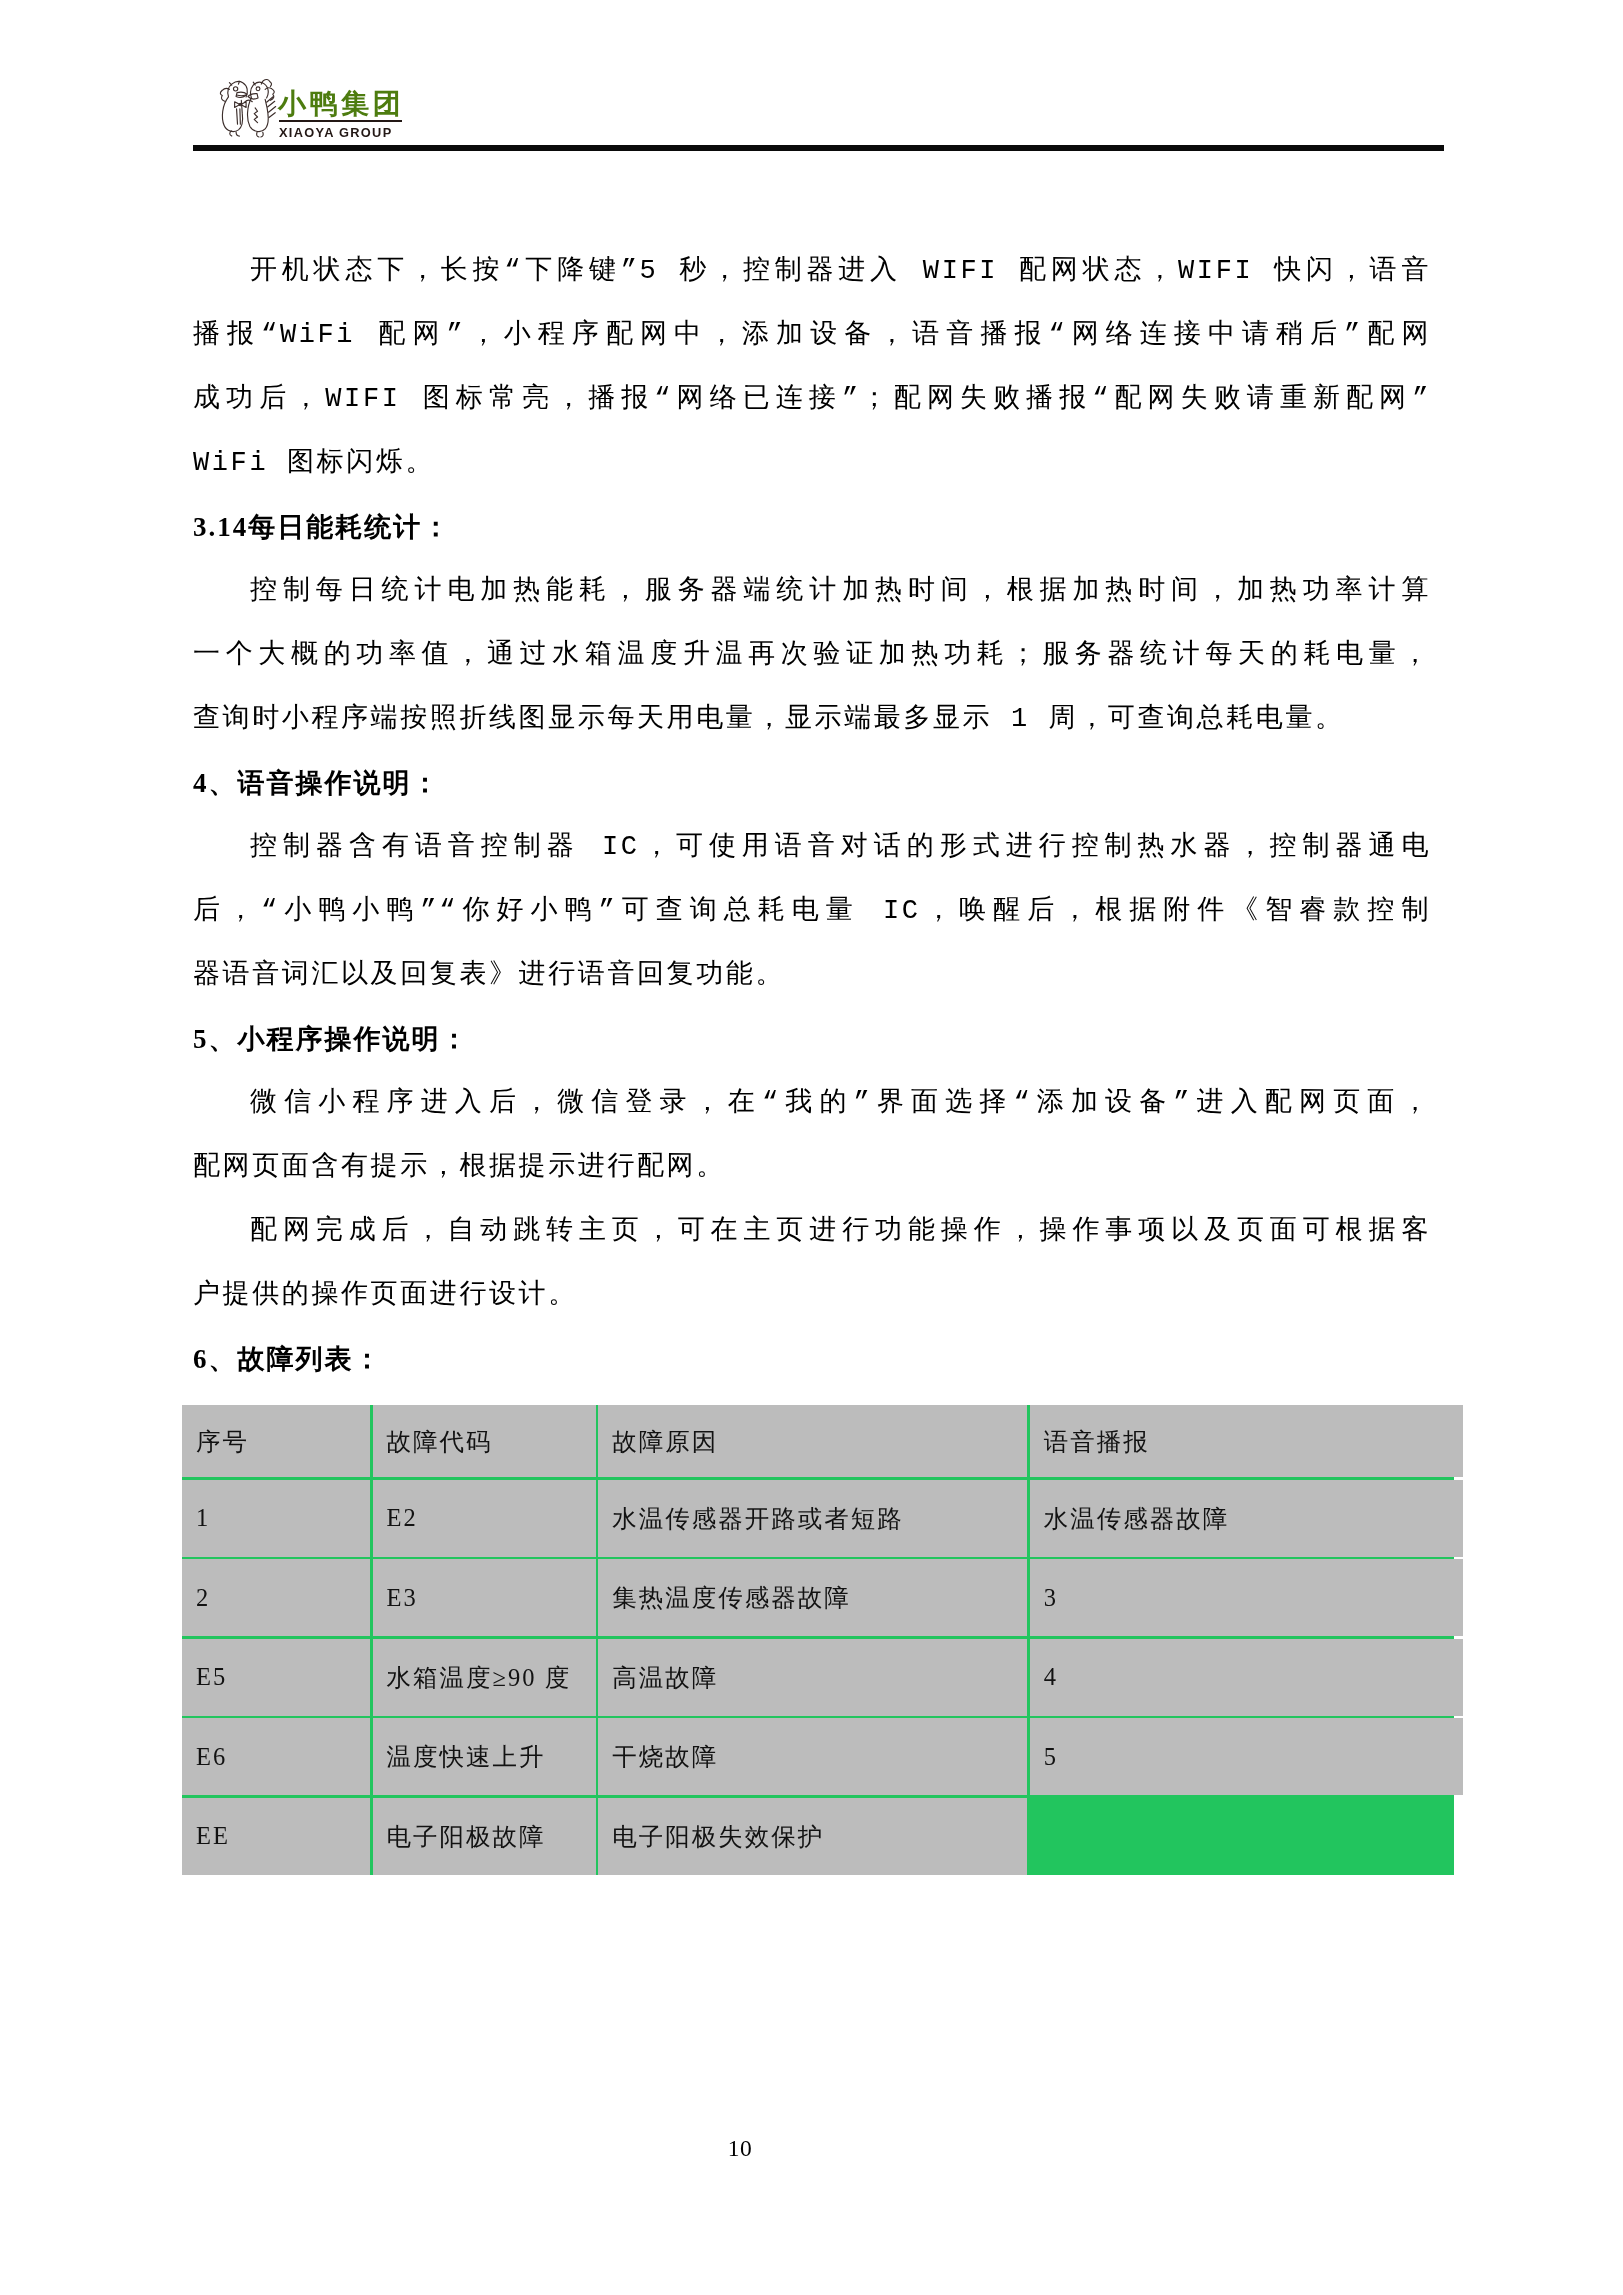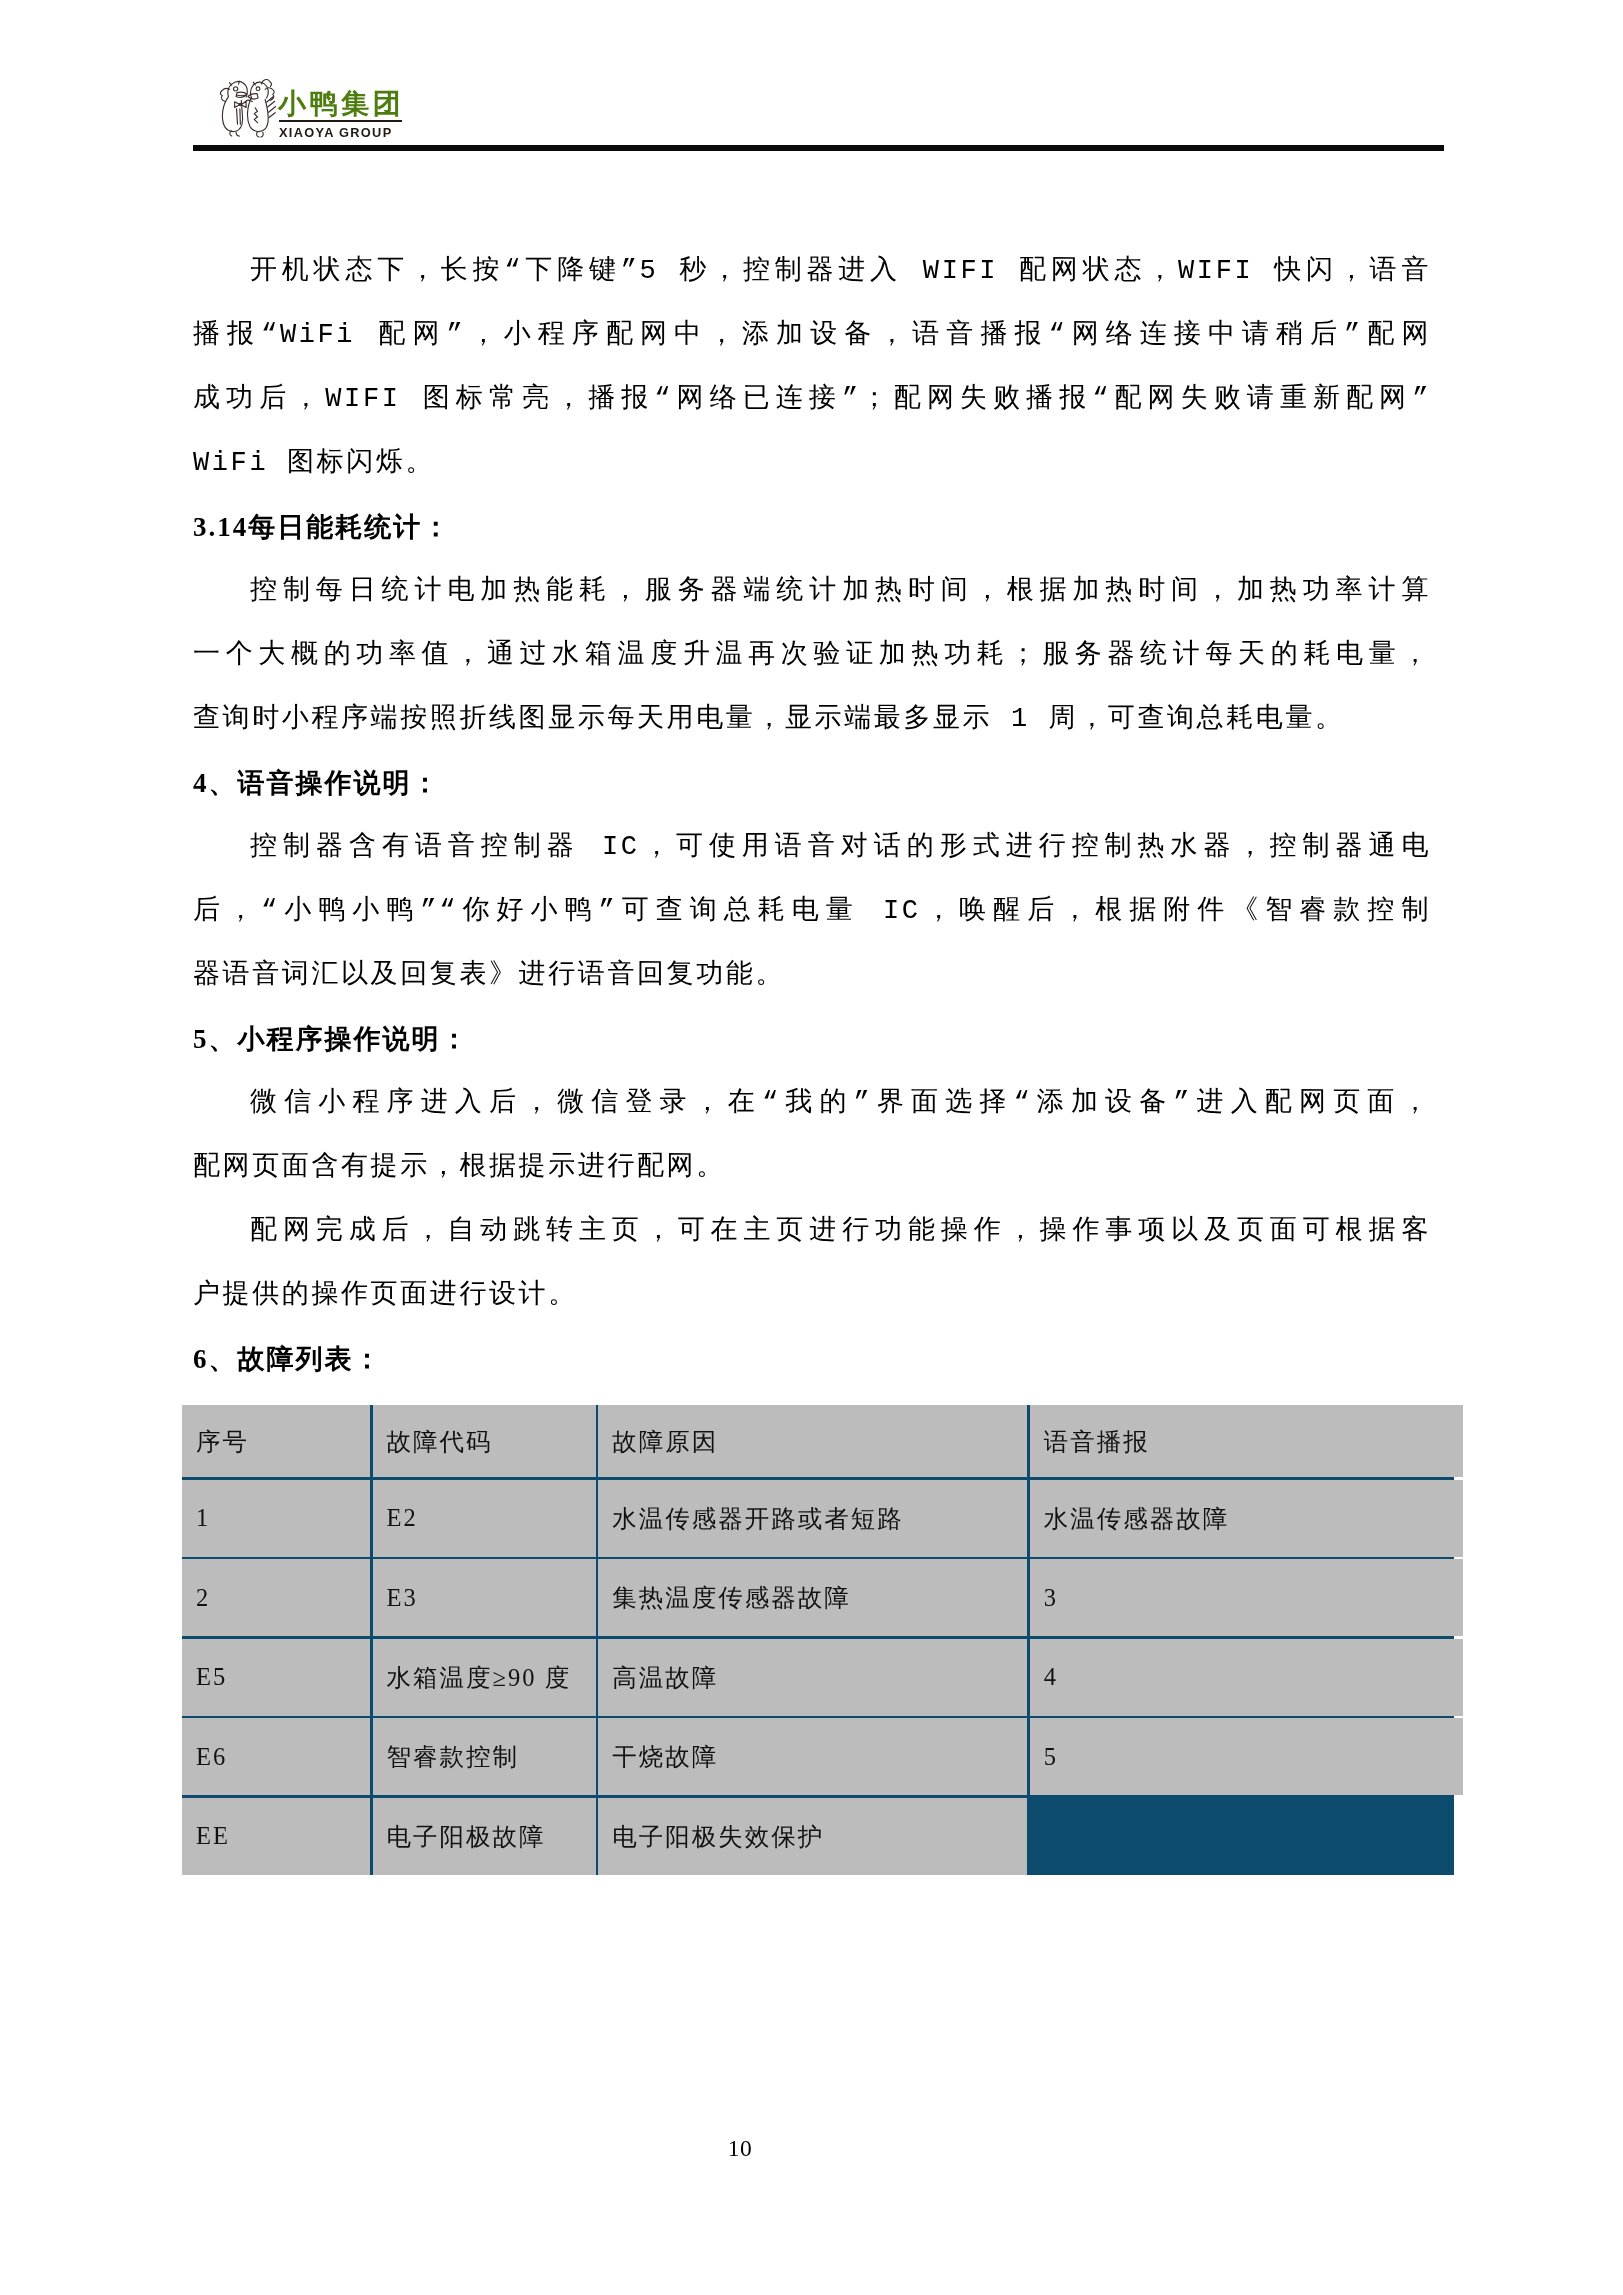--- a/index.html
+++ b/index.html
@@ -48,21 +48,21 @@
     text-align: left;
   }
 
   
   #fault-table {
     position: absolute; left: 182px; top: 1405px; width: 1272px;
     display: grid;
     grid-template-columns: 188px 223px 429px 433px;
     grid-template-rows: 72px repeat(5, 77px);
     gap: 2.6px;
-    background: #0c4a6e;
+    background: #22c55e;
   }
   .cell {
     background: #bcbcbc;
     display: flex; align-items: center;
     padding-left: 14px; box-sizing: border-box;
     font-size: 24.5px; letter-spacing: 2px; color: #121212;
     overflow: hidden; white-space: nowrap;
   }
 
   
@@ -153,21 +153,21 @@
     <div class="cell">水温传感器故障</div>
     <div class="cell">2</div>
     <div class="cell">E3</div>
     <div class="cell">集热温度传感器故障</div>
     <div class="cell">3</div>
     <div class="cell">E5</div>
     <div class="cell">水箱温度≥90 度</div>
     <div class="cell">高温故障</div>
     <div class="cell">4</div>
     <div class="cell">E6</div>
-    <div class="cell">智睿款控制</div>
+    <div class="cell">温度快速上升</div>
     <div class="cell">干烧故障</div>
     <div class="cell">5</div>
     <div class="cell">EE</div>
     <div class="cell">电子阳极故障</div>
     <div class="cell">电子阳极失效保护</div>
   </div>
 
 <div id="page-number">10</div>
 
 

